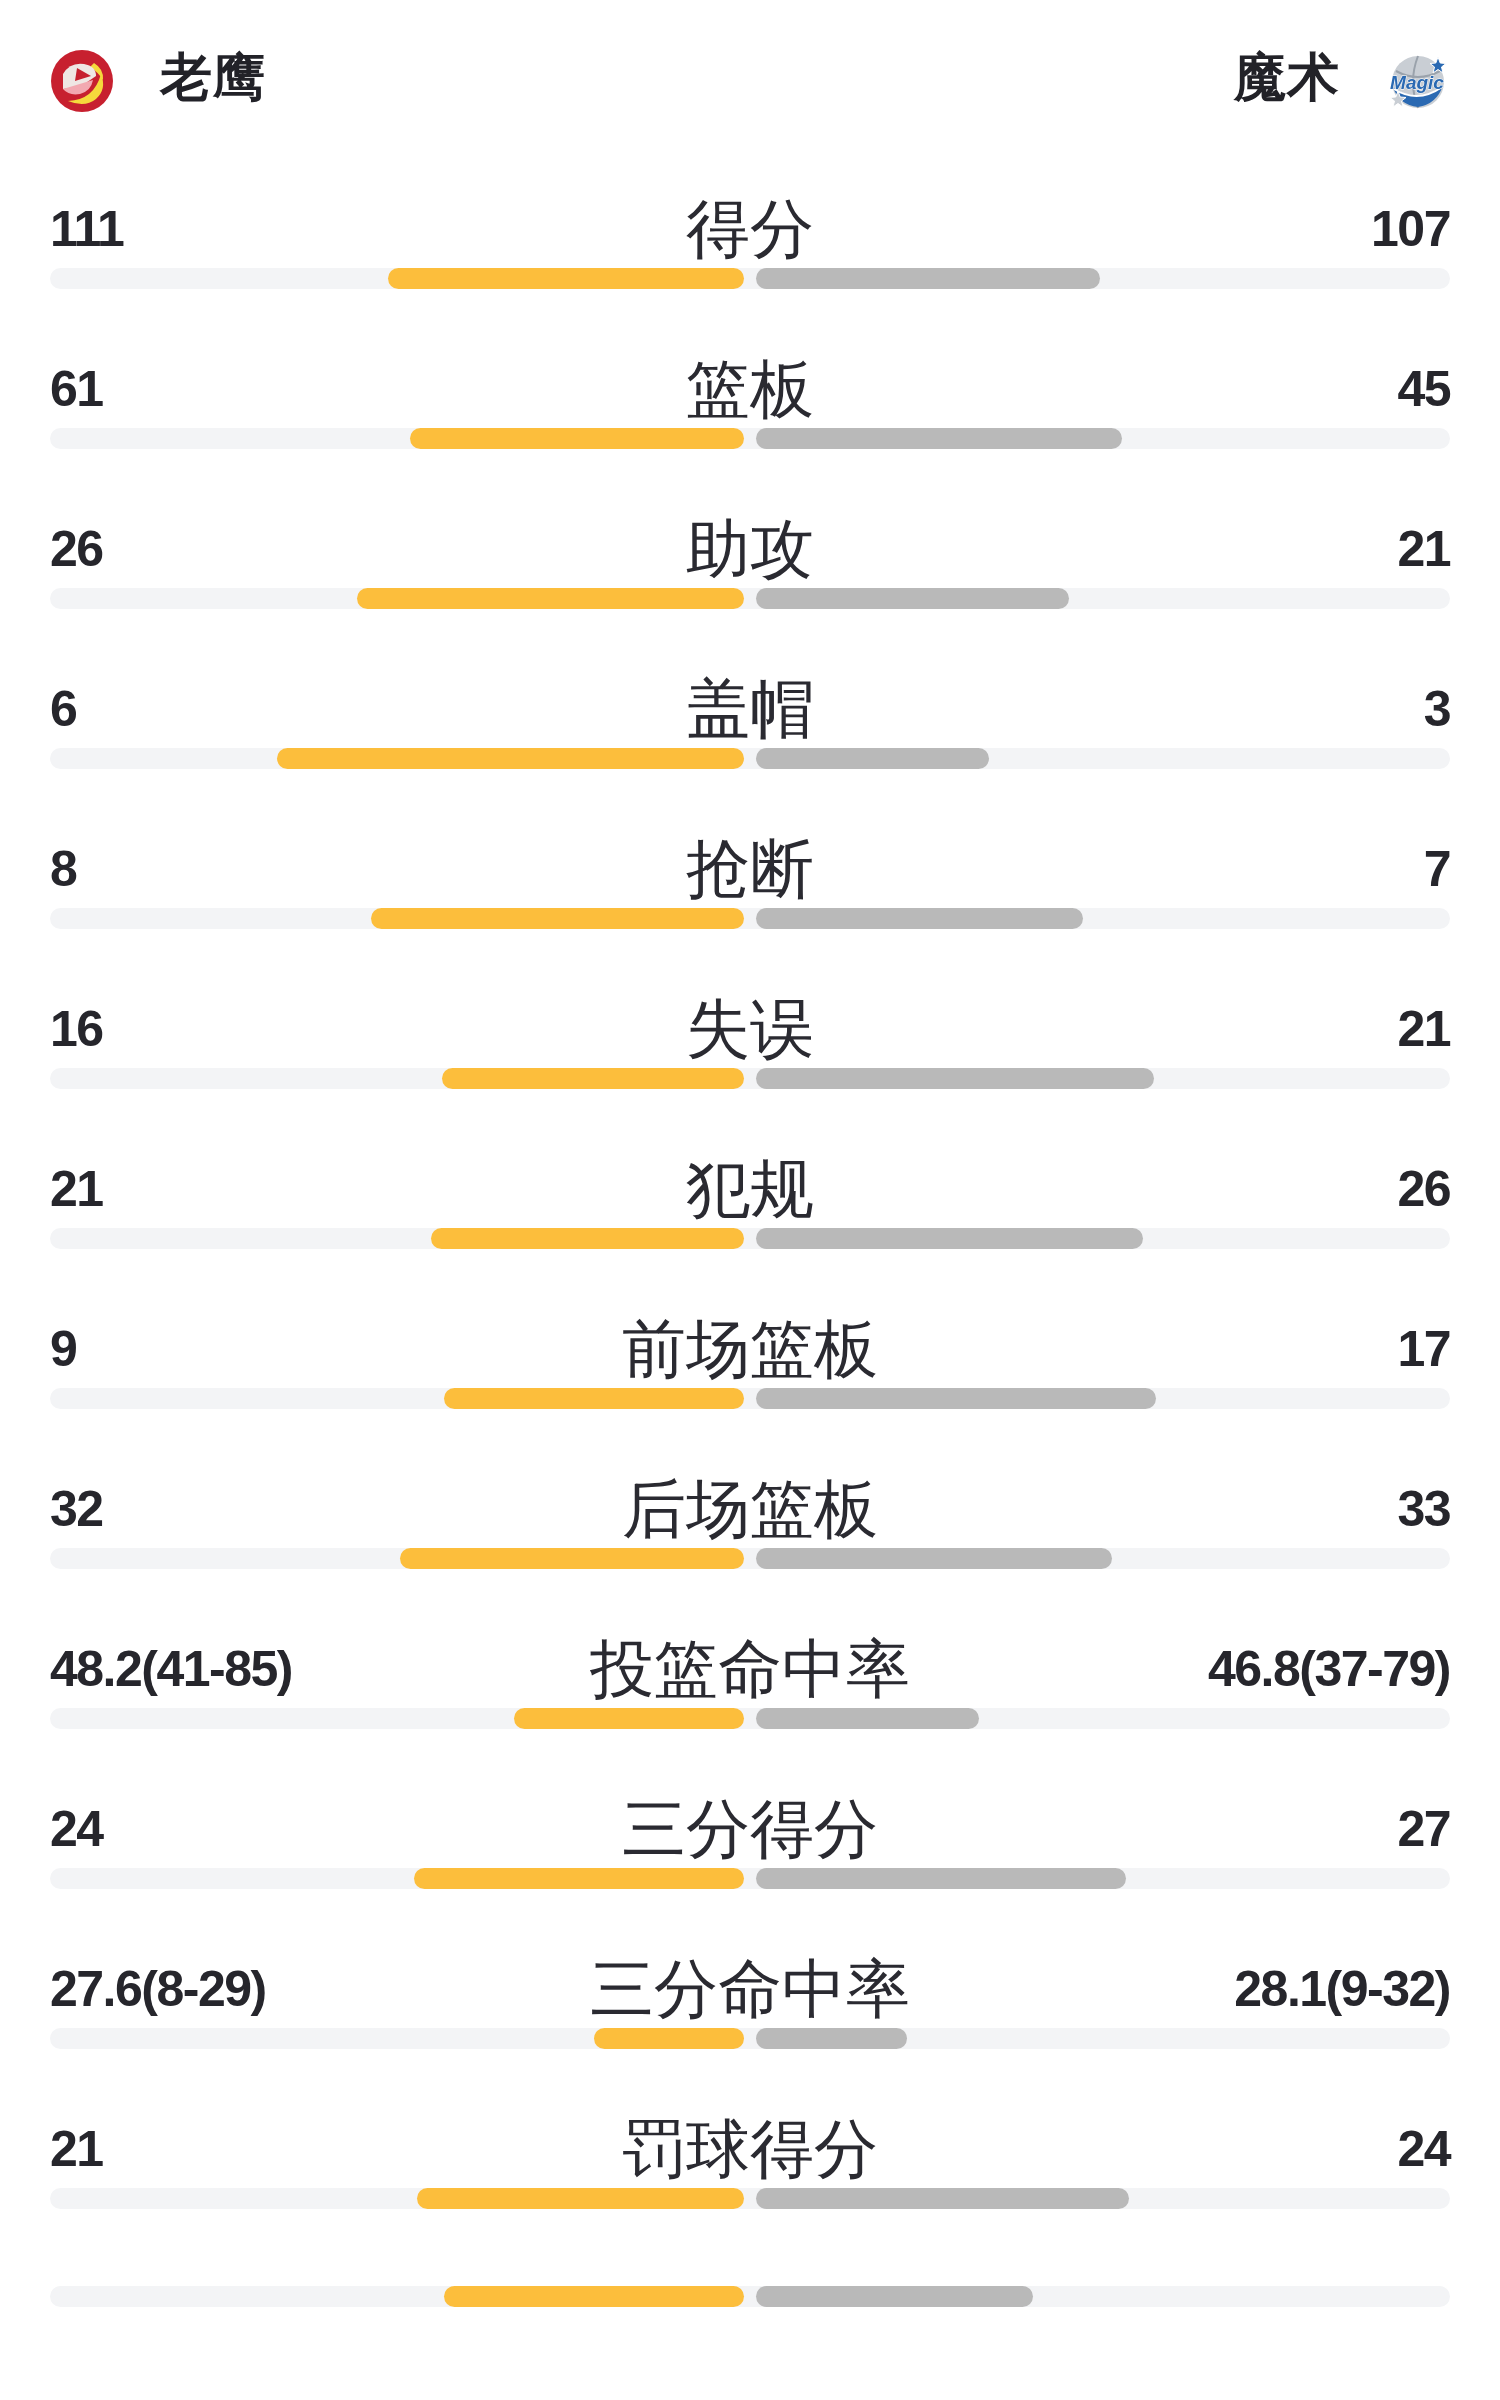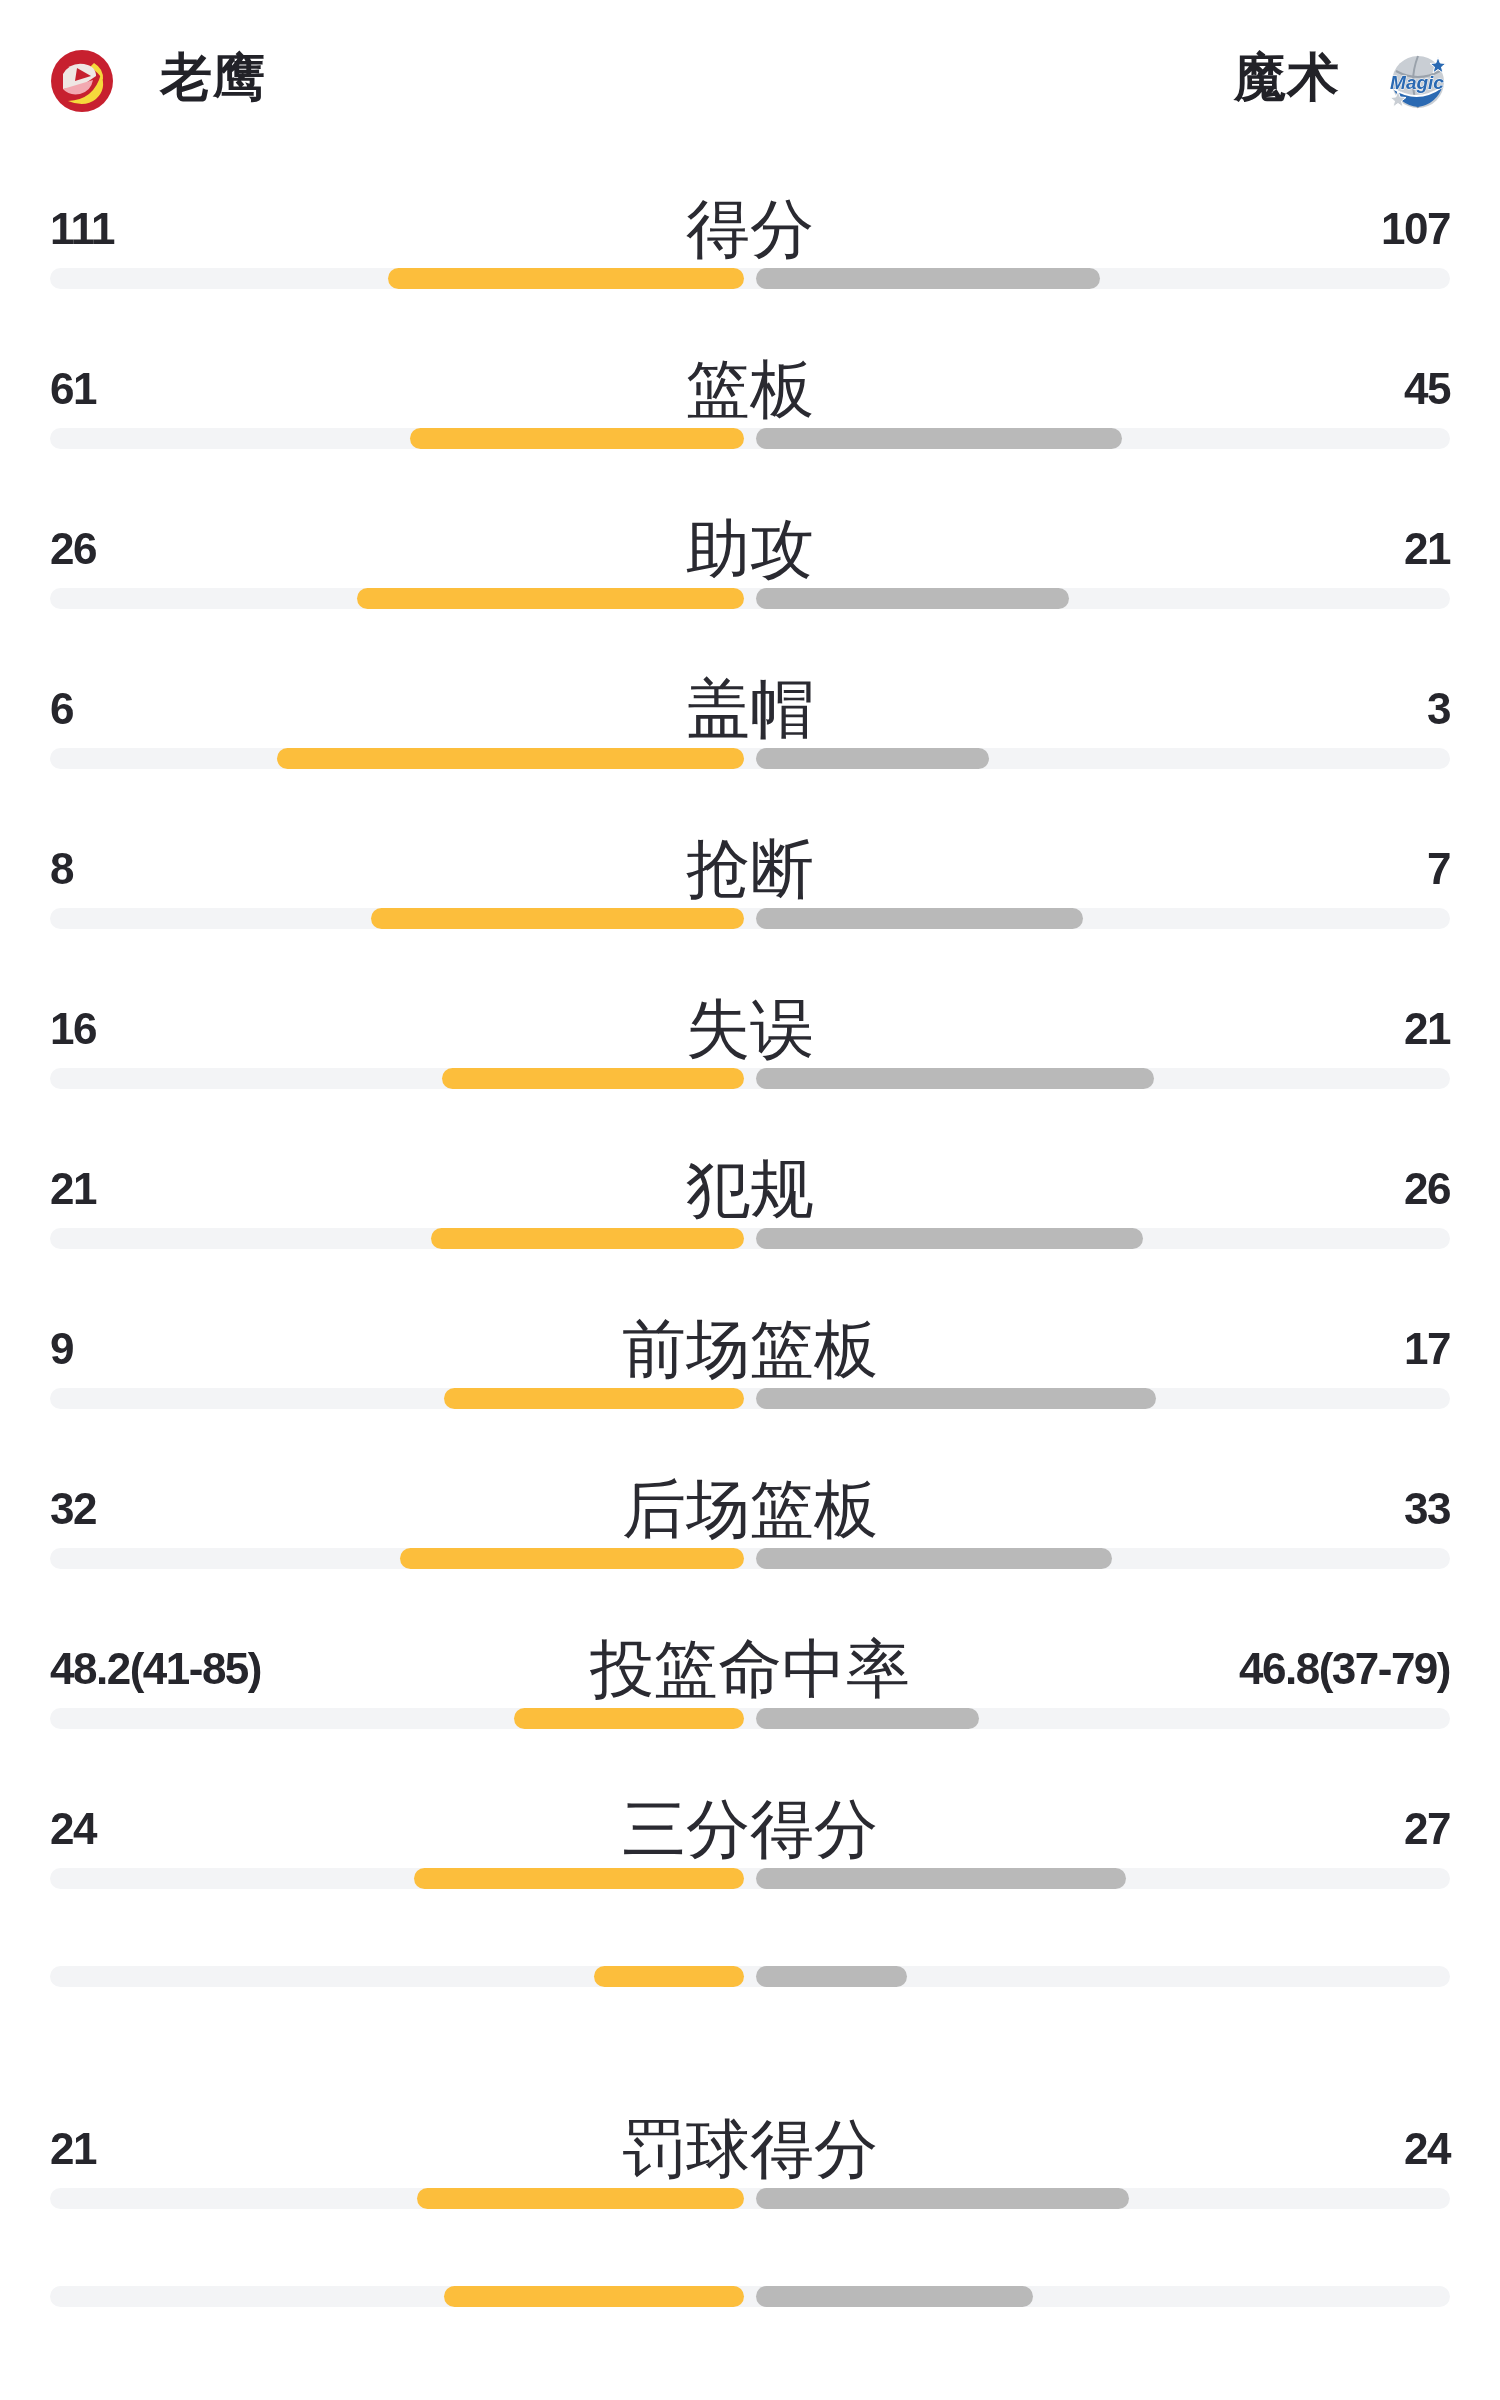--- a/index.html
+++ b/index.html
@@ -17,21 +17,21 @@
   }
   .team{display:flex;align-items:flex-end;gap:46px;}
   .team-name{font-size:52px;font-weight:600;letter-spacing:1px;color:#222228;}
   .logo{width:64px;height:64px;display:inline-block;}
   .logo svg{width:64px;height:64px;display:block;}
 
   
   .stats{margin-top:80px;}
   .stat-row{height:160px;padding:8px 50px 0 50px;box-sizing:border-box;}
   .vals{position:relative;display:flex;justify-content:space-between;align-items:center;height:62px;}
-  .val{font-size:44px;font-weight:700;letter-spacing:-1.5px;color:#26262c;white-space:nowrap;}
+  .val{font-size:50px;font-weight:700;letter-spacing:-1.5px;color:#26262c;white-space:nowrap;}
   .stat-label{
     position:absolute;left:50%;transform:translateX(-50%);
     font-size:64px;font-weight:500;color:#2a2a31;white-space:nowrap;
   }
   .track{
     position:relative;margin-top:8px;height:21px;border-radius:11px;
     background:var(--track,#f3f4f6);
   }
   .bar{position:absolute;top:0;height:21px;border-radius:11px;}
   .bar-left{right:calc(50% + 6px);background:var(--left-bar,#fcbe3c);}
@@ -200,20 +200,25 @@
         <span class="stat-label">三分得分</span>
         <span class="val val-right">27</span>
       </div>
       <div class="track">
         <div class="bar bar-left" style="width: 330px;"></div>
         <div class="bar bar-right" style="width: 370px;"></div>
       </div>
     </div>
 
     <div class="stat-row">
+      <div class="vals">
+        <span class="val val-left">27.6(8-29)</span>
+        <span class="stat-label">三分命中率</span>
+        <span class="val val-right">28.1(9-32)</span>
+      </div>
       <div class="track">
         <div class="bar bar-left" style="width: 150px;"></div>
         <div class="bar bar-right" style="width: 151px;"></div>
       </div>
     </div>
 
     <div class="stat-row">
       <div class="vals">
         <span class="val val-left">21</span>
         <span class="stat-label">罚球得分</span>

